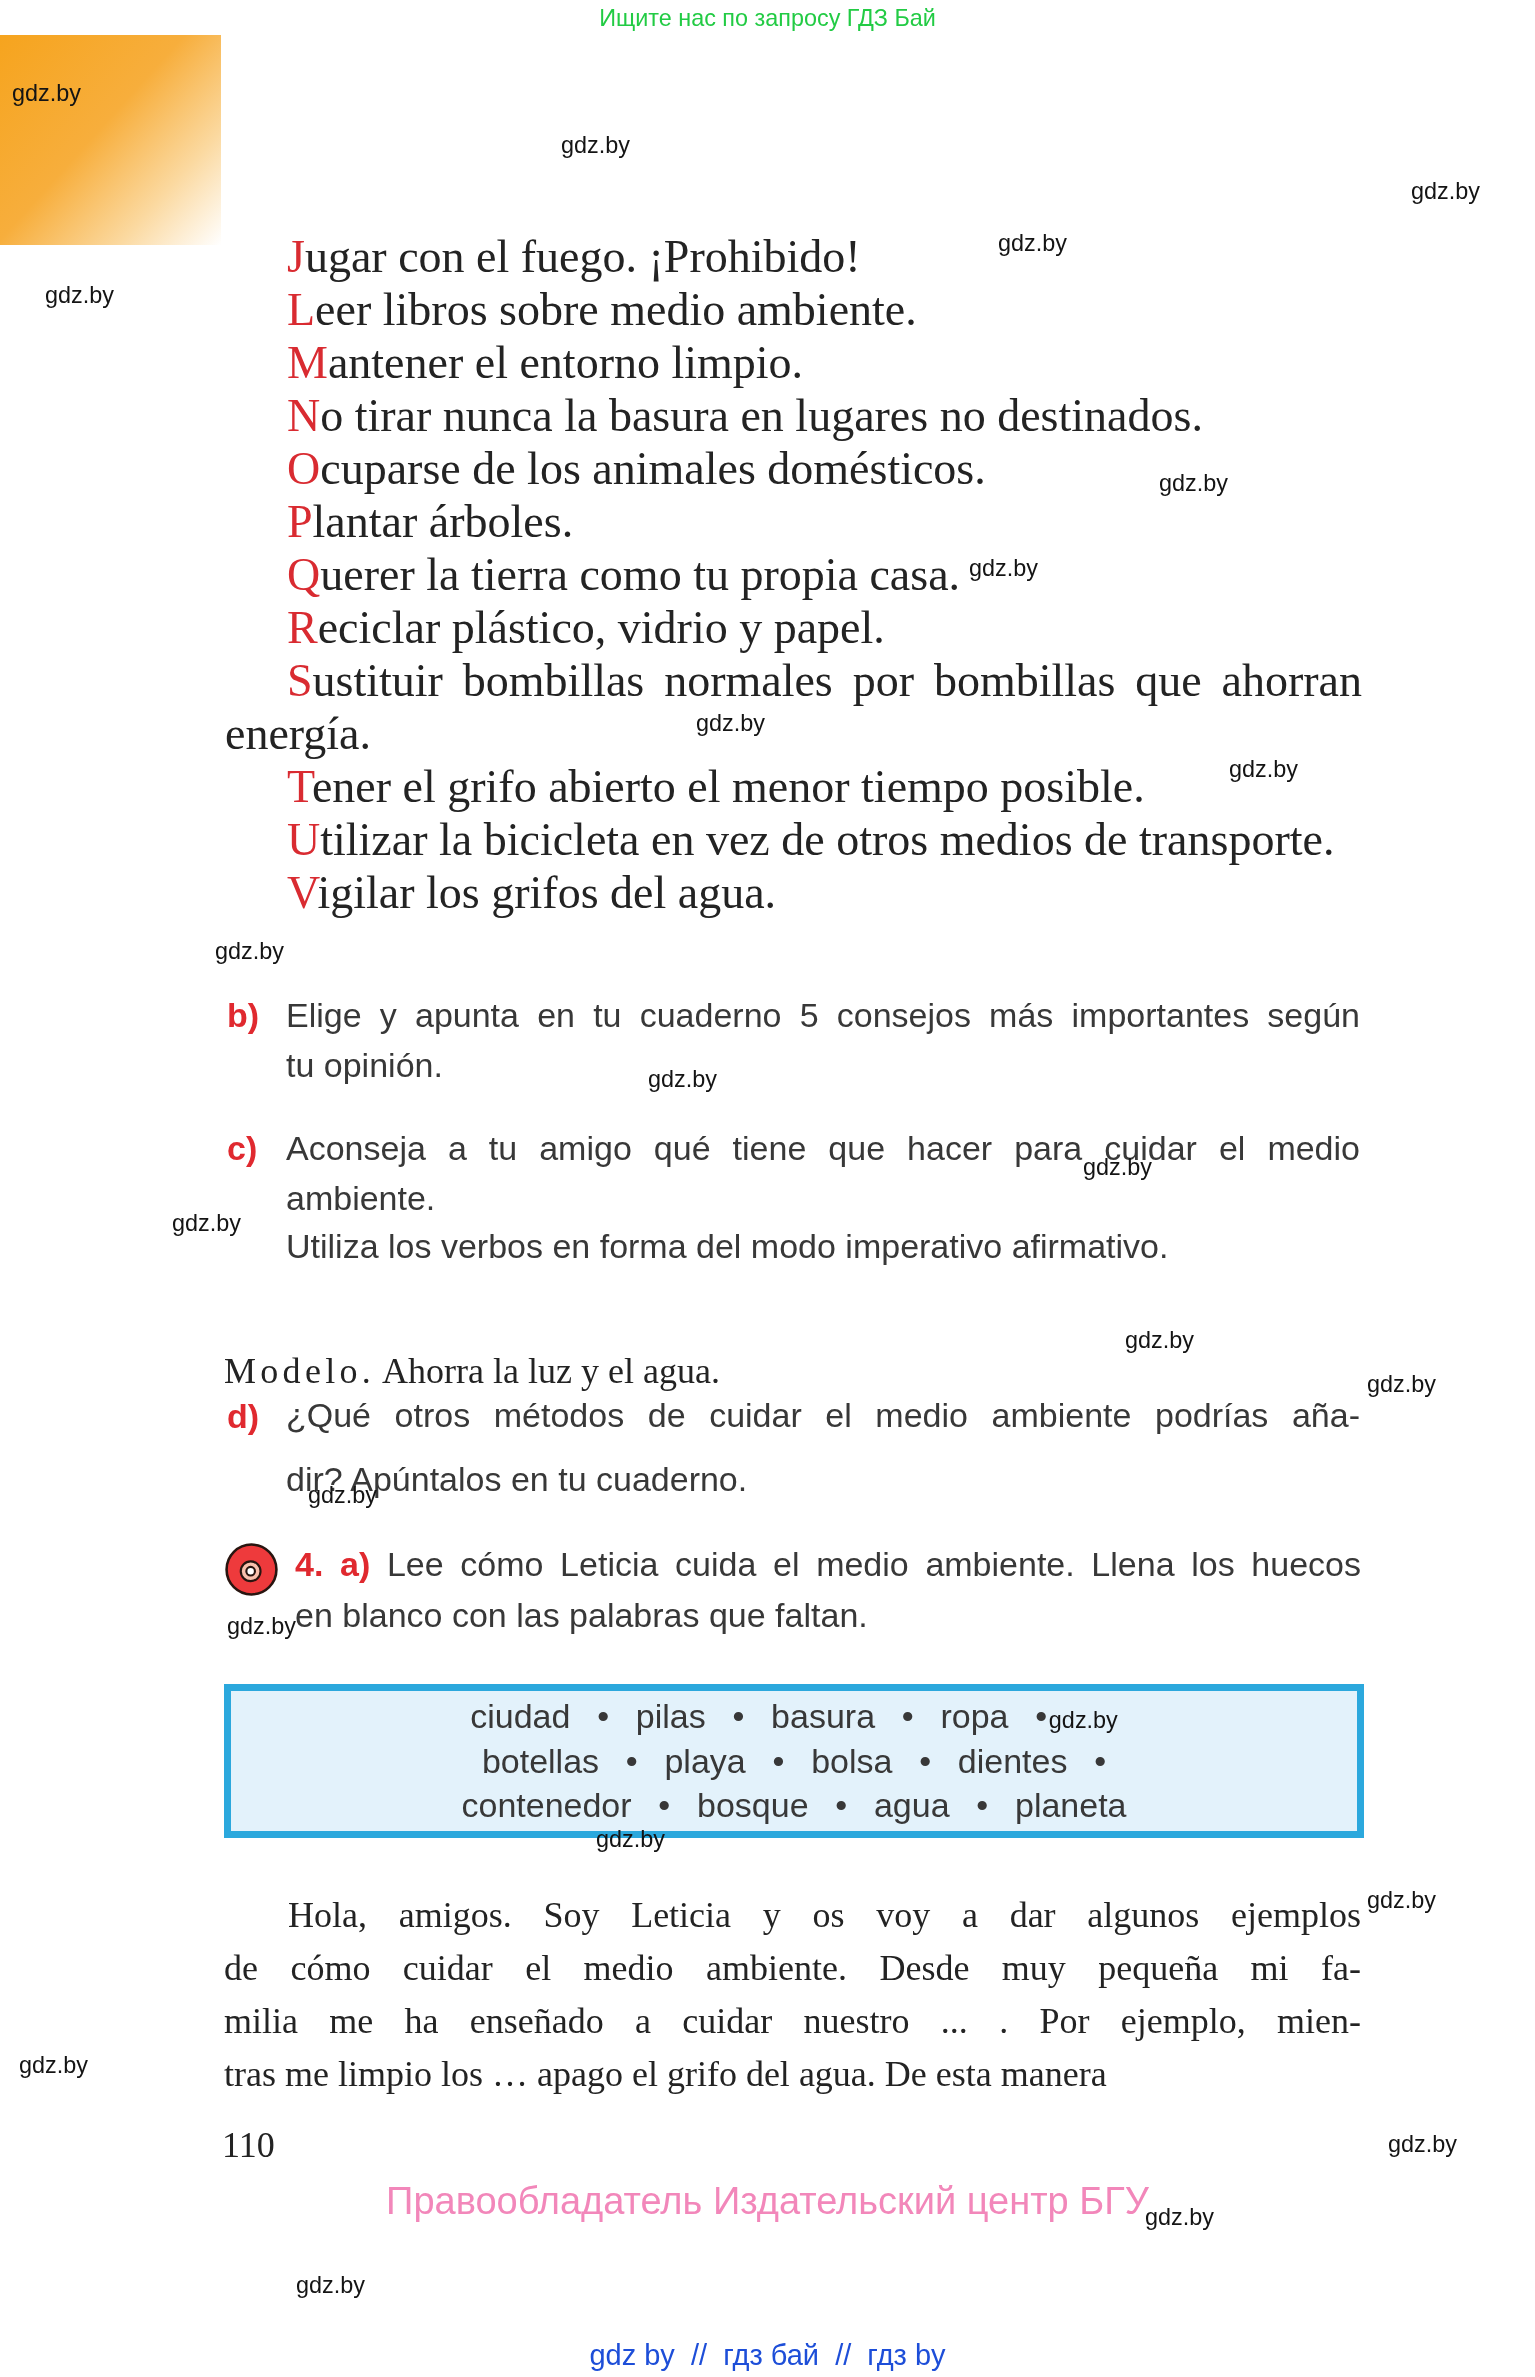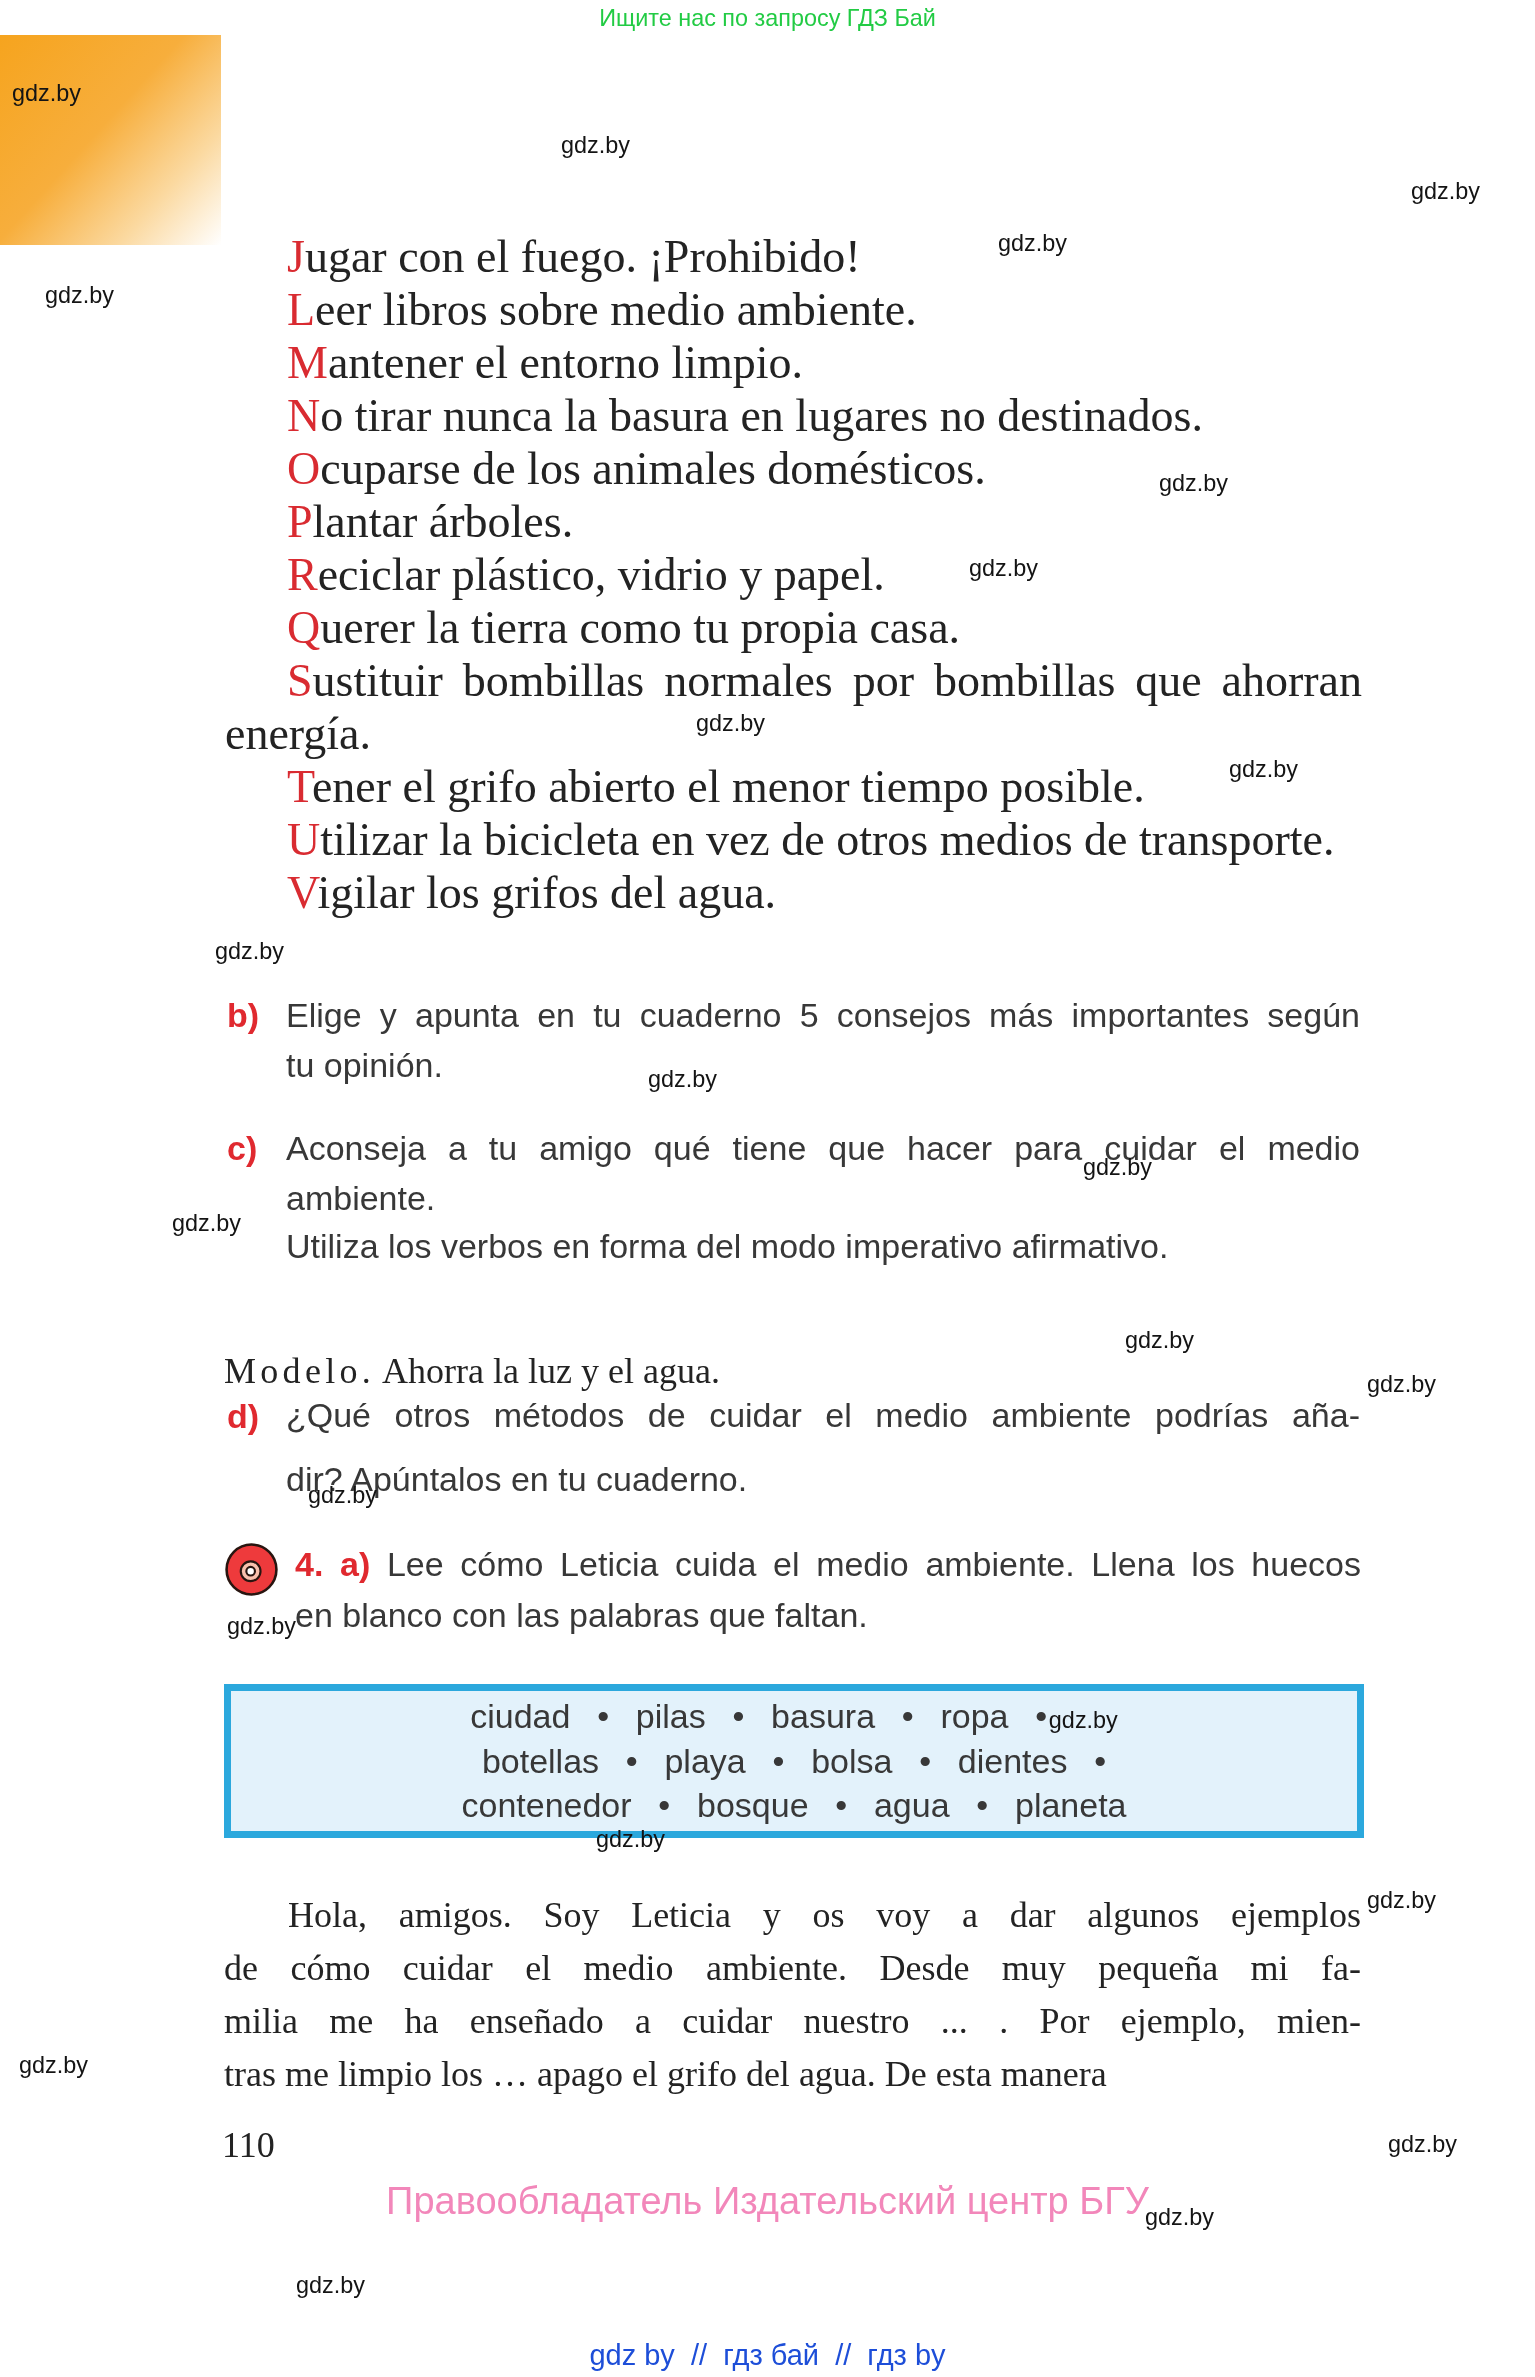--- a/index.html
+++ b/index.html
@@ -95,22 +95,22 @@
   <span class="wm" style="left:1145px;top:2204px">gdz.by</span>
   <span class="wm" style="left:296px;top:2272px">gdz.by</span>
 
   <div class="advice">
     <div class="ind">Jugar con el fuego. ¡Prohibido!</div>
     <div class="ind">Leer libros sobre medio ambiente.</div>
     <div class="ind">Mantener el entorno limpio.</div>
     <div class="ind">No tirar nunca la basura en lugares no destinados.</div>
     <div class="ind">Ocuparse de los animales domésticos.</div>
     <div class="ind">Plantar árboles.</div>
+    <div class="ind">Querer la tierra como tu propia casa.</div>
     <div class="ind">Reciclar plástico, vidrio y papel.</div>
-    <div class="ind">Querer la tierra como tu propia casa.</div>
     <div class="ind stretch">Sustituir bombillas normales por bombillas que ahorran</div>
     <div class="cont">energía.</div>
     <div class="ind">Tener el grifo abierto el menor tiempo posible.</div>
     <div class="ind">Utilizar la bicicleta en vez de otros medios de transporte.</div>
     <div class="ind">Vigilar los grifos del agua.</div>
   </div>
 
   <div class="tlabel" style="left:227px;top:995px">b)</div>
   <div class="sans stretchline" style="left:286px;top:995px;width:1074px">Elige y apunta en tu cuaderno 5 consejos más importantes según</div>
   <div class="sans" style="left:286px;top:1045px">tu opinión.</div>

